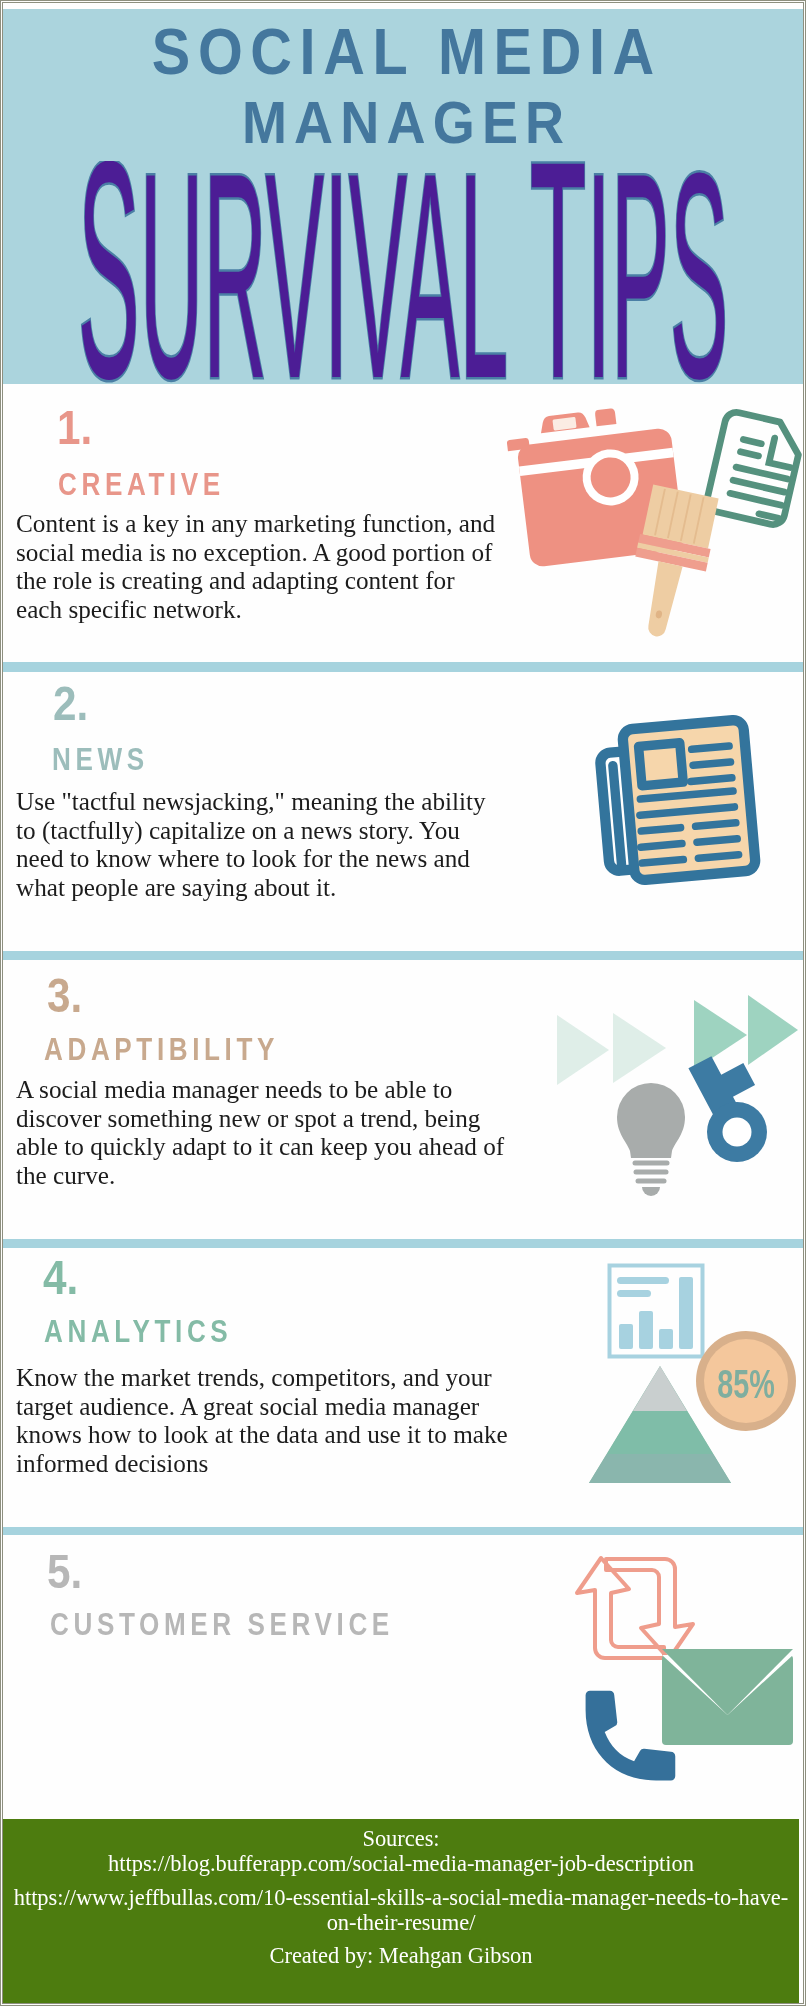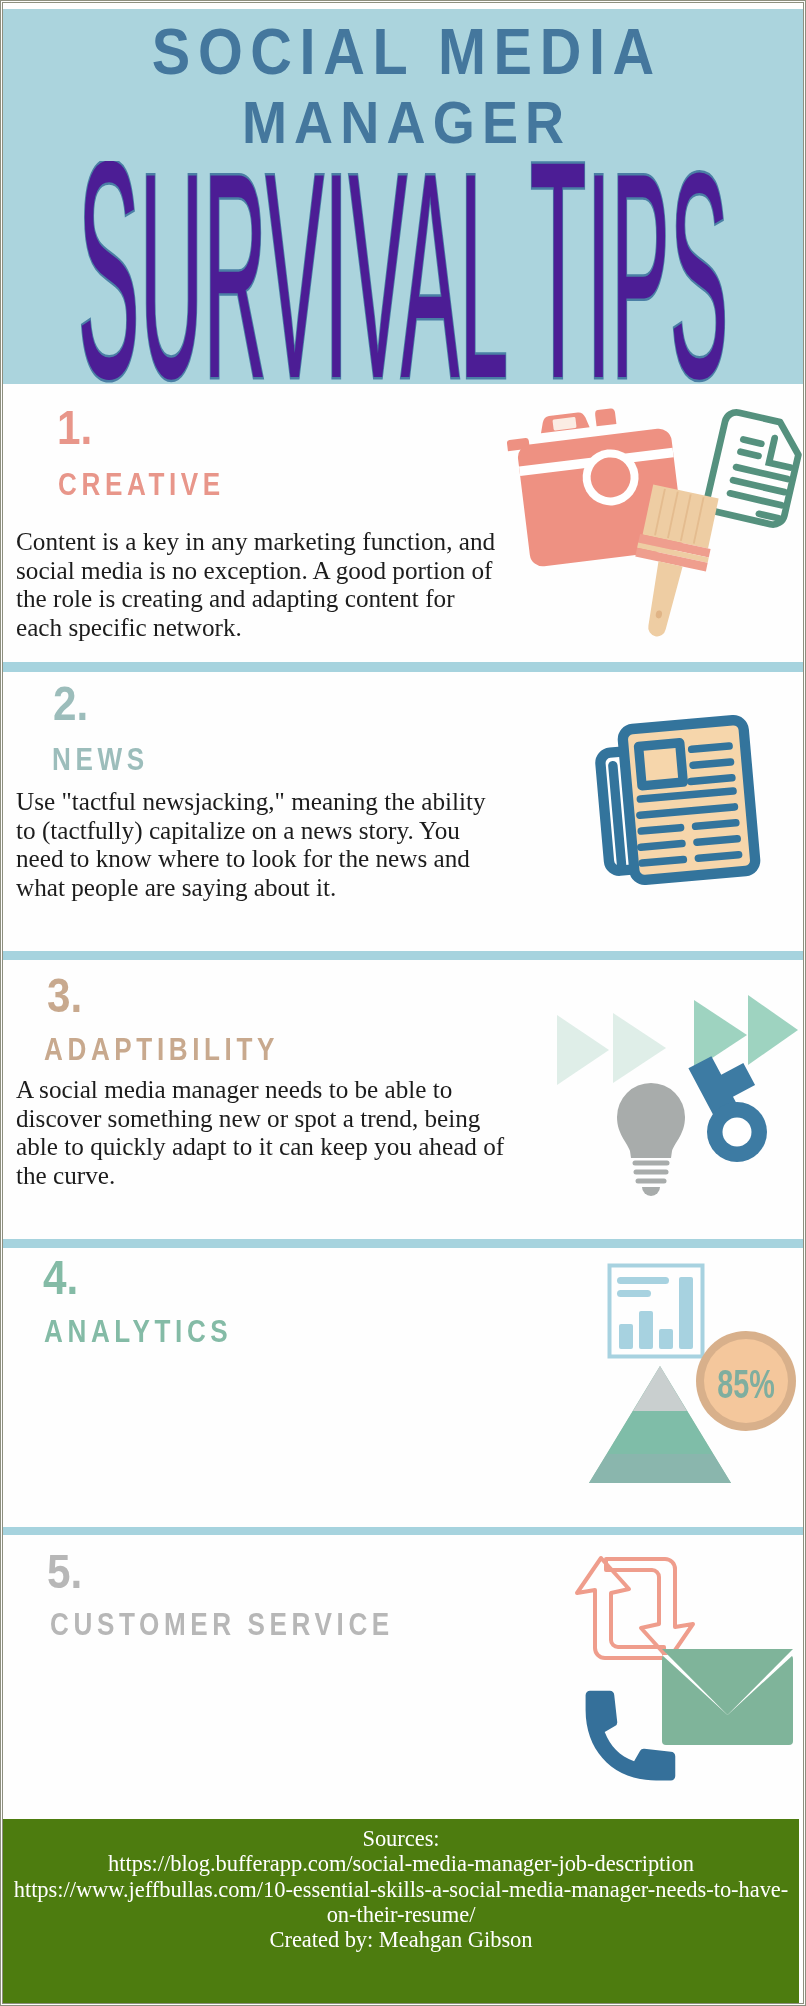--- a/index.html
+++ b/index.html
@@ -81,21 +81,21 @@
   }
   .icon { position:absolute; }
   
   #footer {
     position:absolute; left:0; width:796px; background:#4d7c0f;
     color:#ffffff; text-align:center;
     font-family:"Liberation Serif", serif;
     font-size:22.5px; line-height:25.3px; padding-top:7px; letter-spacing:-0.05px;
   }
   #footer > div { padding:0 2px; }
-  #footer > div.wrap3 { padding:0 0px; max-width:790px; margin:0 auto; }
+  #footer > div.wrap3 { padding:0 0px; max-width:790px; margin:8px auto; }
 </style>
 </head>
 <body>
 
 <div id="frame-outer"></div>
 <div id="frame-mid"></div>
 <div id="page">
   <div id="header">
     <div class="kicker" id="kicker1">
         <span>SOCIAL MEDIA</span>
@@ -104,21 +104,21 @@
         <span>MANAGER</span>
       </div>
     <div id="bigtitle">
         <span id="titleinner"><span class="cap">S</span><span class="small">URVIVAL </span><span class="cap">T</span><span class="small">IPS</span></span>
       </div>
   </div>
   <div id="sections">
     <div class="section" style="top:381px;height:278px">
       <div class="num" style="left: 54px; top: 20px; color: rgb(232, 150, 138);">1.</div>
       <div class="heading" style="left: 55px; top: 84px; color: rgb(232, 150, 138);">CREATIVE</div>
-      <div class="body" style="left:13px;top:144px;width:490px">Content is a key in any marketing function, and
+      <div class="body" style="left:13px;top:126px;width:490px">Content is a key in any marketing function, and
 social media is no exception. A good portion of
 the role is creating and adapting content for
 each specific network.</div>
       <div class="icon" style="left:504px;top:10px;width:300px;height:272px"><svg viewBox="0 0 300 272" width="300" height="272">
   <g transform="translate(214 20) scale(0.84) rotate(13 48 62)">
     <path d="M8 6 h50 l30 33 v74 a14 14 0 0 1 -14 14 h-66 a14 14 0 0 1 -14 -14 v-93 a14 14 0 0 1 14 -14 z" fill="none" stroke="#55917e" stroke-width="8" stroke-linejoin="round"></path>
     <g stroke="#55917e" stroke-width="8" stroke-linecap="round" fill="none">
       <path d="M20 36 h22"></path>
       <path d="M20 51 h22"></path>
       <path d="M56 26 v30 h26"></path>
@@ -214,20 +214,24 @@
               </g>
     <circle cx="214" cy="181" r="30" fill="#3d7ba3"></circle>
     <circle cx="214" cy="181" r="14.5" fill="#ffffff"></circle>
   </g>
 </svg></div>
     </div>
     <div class="divider" style="top:1236px;height:9px"></div>
     <div class="section" style="top:1245px;height:279px">
       <div class="num" style="left: 40px; top: 6px; color: rgb(132, 187, 166);">4.</div>
       <div class="heading" style="left: 41px; top: 67px; color: rgb(132, 187, 166);">ANALYTICS</div>
+      <div class="body" style="left:13px;top:116px;width:510px">Know the market trends, competitors, and your
+target audience. A great social media manager
+knows how to look at the data and use it to make
+informed decisions</div>
       <div class="icon" style="left:504px;top:-9px;width:300px;height:332px"><svg viewBox="0 0 300 288" width="300" height="288">
   <g>
     <path d="M153 127 l71 117 h-142 z" fill="#83b9a5"></path>
     <path d="M153 127 l27 45 h-54 z" fill="#c9cfcf"></path>
     <path d="M126 172 h54 l26 43 h-106 z" fill="#7fbda8"></path>
     <path d="M100 215 h106 l18 29 h-142 z" fill="#8ab6ad"></path>
   </g>
   <g>
     <rect x="102.5" y="26.5" width="93" height="91" fill="none" stroke="#a7d2e0" stroke-width="4"></rect>
     <g fill="#a7d2e0">

